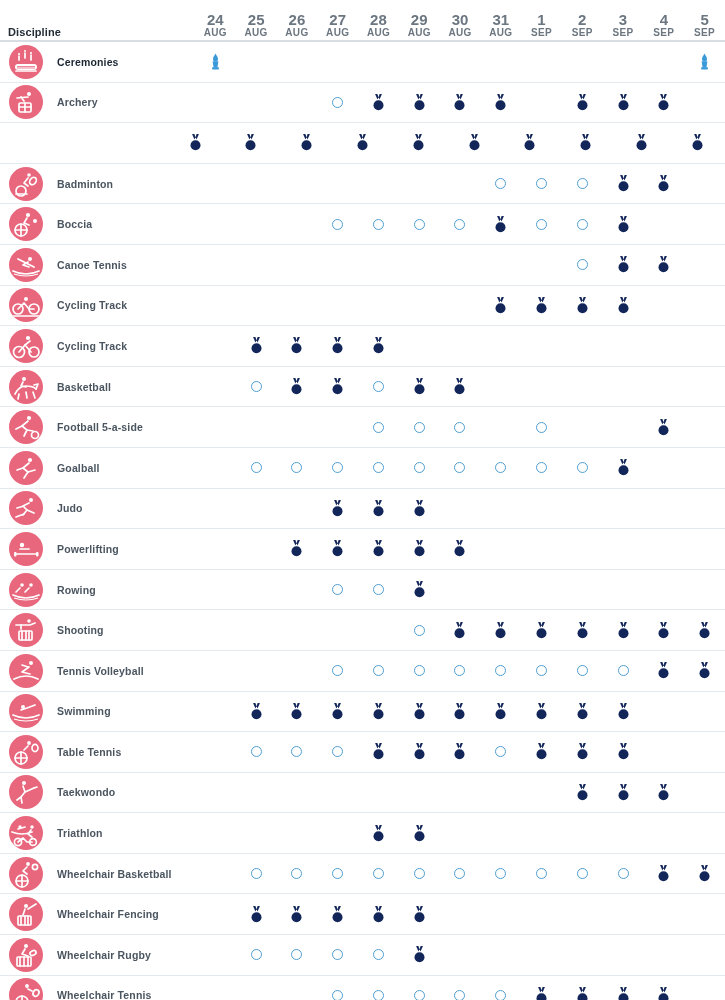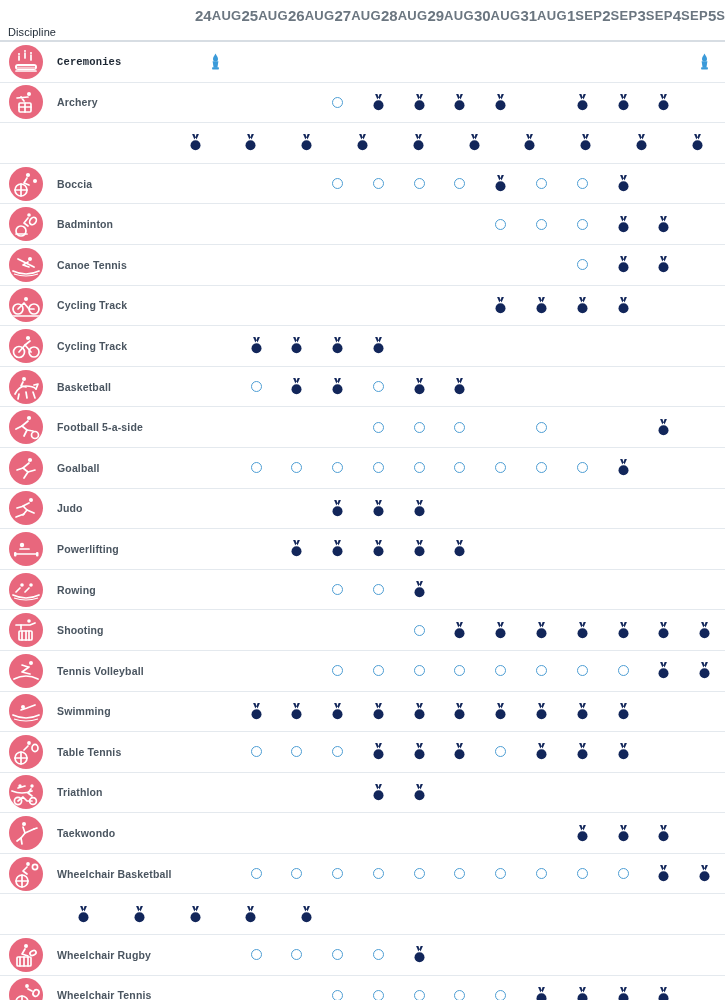--- a/index.html
+++ b/index.html
@@ -15,61 +15,61 @@
   
   .head-row{
     position:relative;
     height:40px;
     border-bottom:2px solid #d7dde3;
   }
   .head-label{
     position:absolute;
     left:8px;bottom:2px;
     font-size:11px;
-    font-weight:normal;
+    font-weight:bold;
     color:#222d38;
     letter-spacing:.1px;
   }
   .date-cells{
     position:absolute;
     left:195px;right:0;top:0;bottom:0;
     display:flex;
   }
   .date-cell{
     flex:1 1 0;
     display:flex;
-    flex-direction:row;
+    flex-direction:column;
     align-items:center;
     justify-content:flex-end;
-    padding-bottom:10px;
+    padding-bottom:2px;
   }
   .d-num{
     font-size:15px;
     font-weight:bold;
     color:#6b7680;
     line-height:15px;
   }
   .d-mon{
-    font-size:13px;
+    font-size:10px;
     font-weight:bold;
     color:#6b7680;
     line-height:11px;
     letter-spacing:.3px;
     text-align:right;
   }
 
   
   .row{
     position:relative;
     height:39.6px;
     border-bottom:1px solid #e4e9ee;
     display:flex;
     align-items:center;
   }
-  .row.first{border-top:none;font-family:Liberation Mono, monospace;}
+  .row.first{border-top:none;}
 
   .disc-cell{
     width:195px;
     flex:0 0 195px;
     display:flex;
     align-items:center;
     height:100%;
     box-sizing:border-box;
   }
   .pict{
@@ -414,20 +414,71 @@
                 <circle cx="6.5" cy="11.2" r="5" fill="#12265a"></circle>
               </svg>
             </span>
           </div>
         </div>
       </div>
       <div class="row">
         <div class="disc-cell">
           <div class="pict">
             <svg viewBox="0 0 34 34" width="34" height="34" xmlns="http://www.w3.org/2000/svg">
+              <circle cx="20" cy="8" r="1.8" fill="#ffffff"></circle>
+              <path d="M19 11l-4 5 4 3" fill="none" stroke="#ffffff" stroke-width="1.7" stroke-linecap="round" stroke-linejoin="round"></path>
+              <ellipse cx="24" cy="14" rx="3" ry="4" transform="rotate(35 24 14)" fill="none" stroke="#ffffff" stroke-width="1.7" stroke-linecap="round" stroke-linejoin="round"></ellipse>
+              <circle cx="12" cy="24" r="5" fill="none" stroke="#ffffff" stroke-width="1.7" stroke-linecap="round" stroke-linejoin="round"></circle>
+              <path d="M7 27h11" fill="none" stroke="#ffffff" stroke-width="1.7" stroke-linecap="round" stroke-linejoin="round"></path>
+            </svg>
+          </div>
+          <div class="disc-name">Badminton</div>
+        </div>
+        <div class="cells">
+          <div class="cell"></div>
+          <div class="cell"></div>
+          <div class="cell"></div>
+          <div class="cell"></div>
+          <div class="cell"></div>
+          <div class="cell"></div>
+          <div class="cell"></div>
+          <div class="cell">
+            <span class="m-session"></span>
+          </div>
+          <div class="cell">
+            <span class="m-session"></span>
+          </div>
+          <div class="cell">
+            <span class="m-session"></span>
+          </div>
+          <div class="cell">
+            <span>
+              <svg class="m-medal" viewBox="0 0 13 17" xmlns="http://www.w3.org/2000/svg">
+                <path d="M3.1 0h2.3l1.1 3.2L5.4 5.4 3.1 0z" fill="#12265a"></path>
+                <path d="M9.9 0H7.6L6.5 3.2l1.1 2.2L9.9 0z" fill="#12265a"></path>
+                <circle cx="6.5" cy="11.2" r="5" fill="#12265a"></circle>
+              </svg>
+            </span>
+          </div>
+          <div class="cell">
+            <span>
+              <svg class="m-medal" viewBox="0 0 13 17" xmlns="http://www.w3.org/2000/svg">
+                <path d="M3.1 0h2.3l1.1 3.2L5.4 5.4 3.1 0z" fill="#12265a"></path>
+                <path d="M9.9 0H7.6L6.5 3.2l1.1 2.2L9.9 0z" fill="#12265a"></path>
+                <circle cx="6.5" cy="11.2" r="5" fill="#12265a"></circle>
+              </svg>
+            </span>
+          </div>
+          <div class="cell"></div>
+        </div>
+      </div>
+      <div class="row">
+        <div class="disc-cell">
+          <div class="pict">
+            <svg viewBox="0 0 34 34" width="34" height="34" xmlns="http://www.w3.org/2000/svg">
               <circle cx="19" cy="8" r="2.1" fill="#ffffff"></circle>
               <path d="M18 11l-3 5 5 2" fill="none" stroke="#ffffff" stroke-width="1.7" stroke-linecap="round" stroke-linejoin="round"></path>
               <circle cx="12" cy="23" r="6" fill="none" stroke="#ffffff" stroke-width="1.7" stroke-linecap="round" stroke-linejoin="round"></circle>
               <path d="M12 17v12M6 23h12" fill="none" stroke="#ffffff" stroke-width="1.7" stroke-linecap="round" stroke-linejoin="round"></path>
               <circle cx="26" cy="14" r="2" fill="#ffffff"></circle>
             </svg>
           </div>
           <div class="disc-name">Boccia</div>
         </div>
         <div class="cells">
@@ -471,71 +522,20 @@
             </span>
           </div>
           <div class="cell"></div>
           <div class="cell"></div>
         </div>
       </div>
       <div class="row">
         <div class="disc-cell">
           <div class="pict">
             <svg viewBox="0 0 34 34" width="34" height="34" xmlns="http://www.w3.org/2000/svg">
-              <circle cx="20" cy="8" r="1.8" fill="#ffffff"></circle>
-              <path d="M19 11l-4 5 4 3" fill="none" stroke="#ffffff" stroke-width="1.7" stroke-linecap="round" stroke-linejoin="round"></path>
-              <ellipse cx="24" cy="14" rx="3" ry="4" transform="rotate(35 24 14)" fill="none" stroke="#ffffff" stroke-width="1.7" stroke-linecap="round" stroke-linejoin="round"></ellipse>
-              <circle cx="12" cy="24" r="5" fill="none" stroke="#ffffff" stroke-width="1.7" stroke-linecap="round" stroke-linejoin="round"></circle>
-              <path d="M7 27h11" fill="none" stroke="#ffffff" stroke-width="1.7" stroke-linecap="round" stroke-linejoin="round"></path>
-            </svg>
-          </div>
-          <div class="disc-name">Badminton</div>
-        </div>
-        <div class="cells">
-          <div class="cell"></div>
-          <div class="cell"></div>
-          <div class="cell"></div>
-          <div class="cell"></div>
-          <div class="cell"></div>
-          <div class="cell"></div>
-          <div class="cell"></div>
-          <div class="cell">
-            <span class="m-session"></span>
-          </div>
-          <div class="cell">
-            <span class="m-session"></span>
-          </div>
-          <div class="cell">
-            <span class="m-session"></span>
-          </div>
-          <div class="cell">
-            <span>
-              <svg class="m-medal" viewBox="0 0 13 17" xmlns="http://www.w3.org/2000/svg">
-                <path d="M3.1 0h2.3l1.1 3.2L5.4 5.4 3.1 0z" fill="#12265a"></path>
-                <path d="M9.9 0H7.6L6.5 3.2l1.1 2.2L9.9 0z" fill="#12265a"></path>
-                <circle cx="6.5" cy="11.2" r="5" fill="#12265a"></circle>
-              </svg>
-            </span>
-          </div>
-          <div class="cell">
-            <span>
-              <svg class="m-medal" viewBox="0 0 13 17" xmlns="http://www.w3.org/2000/svg">
-                <path d="M3.1 0h2.3l1.1 3.2L5.4 5.4 3.1 0z" fill="#12265a"></path>
-                <path d="M9.9 0H7.6L6.5 3.2l1.1 2.2L9.9 0z" fill="#12265a"></path>
-                <circle cx="6.5" cy="11.2" r="5" fill="#12265a"></circle>
-              </svg>
-            </span>
-          </div>
-          <div class="cell"></div>
-        </div>
-      </div>
-      <div class="row">
-        <div class="disc-cell">
-          <div class="pict">
-            <svg viewBox="0 0 34 34" width="34" height="34" xmlns="http://www.w3.org/2000/svg">
               <circle cx="21" cy="11" r="2" fill="#ffffff"></circle>
               <path d="M19 14l-5 3 6 2" fill="none" stroke="#ffffff" stroke-width="1.7" stroke-linecap="round" stroke-linejoin="round"></path>
               <path d="M9 11l16 8" fill="none" stroke="#ffffff" stroke-width="1.7" stroke-linecap="round" stroke-linejoin="round"></path>
               <path d="M4 23q13 6 26 0" fill="none" stroke="#ffffff" stroke-width="1.7" stroke-linecap="round" stroke-linejoin="round"></path>
               <path d="M5 26q12 4 24 0" fill="none" stroke="#ffffff" stroke-width="1.1"></path>
             </svg>
           </div>
           <div class="disc-name">Canoe Tennis</div>
         </div>
         <div class="cells">
@@ -1349,20 +1349,73 @@
           <div class="cell">
             <span>
               <svg class="m-medal" viewBox="0 0 13 17" xmlns="http://www.w3.org/2000/svg">
                 <path d="M3.1 0h2.3l1.1 3.2L5.4 5.4 3.1 0z" fill="#12265a"></path>
                 <path d="M9.9 0H7.6L6.5 3.2l1.1 2.2L9.9 0z" fill="#12265a"></path>
                 <circle cx="6.5" cy="11.2" r="5" fill="#12265a"></circle>
               </svg>
             </span>
           </div>
           <div class="cell"></div>
+          <div class="cell"></div>
+        </div>
+      </div>
+      <div class="row">
+        <div class="disc-cell">
+          <div class="pict">
+            <svg viewBox="0 0 34 34" width="34" height="34" xmlns="http://www.w3.org/2000/svg">
+              <circle cx="15" cy="8" r="2" fill="#ffffff"></circle>
+              <path d="M14 11l2 6-4 5 1 6" fill="none" stroke="#ffffff" stroke-width="1.7" stroke-linecap="round" stroke-linejoin="round"></path>
+              <path d="M16 17l9-4" fill="none" stroke="#ffffff" stroke-width="1.7" stroke-linecap="round" stroke-linejoin="round"></path>
+              <path d="M25 13l3-1" fill="none" stroke="#ffffff" stroke-width="1.7" stroke-linecap="round" stroke-linejoin="round"></path>
+              <path d="M12 22l-4 3" fill="none" stroke="#ffffff" stroke-width="1.7" stroke-linecap="round" stroke-linejoin="round"></path>
+            </svg>
+          </div>
+          <div class="disc-name">Taekwondo</div>
+        </div>
+        <div class="cells">
+          <div class="cell"></div>
+          <div class="cell"></div>
+          <div class="cell"></div>
+          <div class="cell"></div>
+          <div class="cell"></div>
+          <div class="cell"></div>
+          <div class="cell"></div>
+          <div class="cell"></div>
+          <div class="cell"></div>
+          <div class="cell">
+            <span>
+              <svg class="m-medal" viewBox="0 0 13 17" xmlns="http://www.w3.org/2000/svg">
+                <path d="M3.1 0h2.3l1.1 3.2L5.4 5.4 3.1 0z" fill="#12265a"></path>
+                <path d="M9.9 0H7.6L6.5 3.2l1.1 2.2L9.9 0z" fill="#12265a"></path>
+                <circle cx="6.5" cy="11.2" r="5" fill="#12265a"></circle>
+              </svg>
+            </span>
+          </div>
+          <div class="cell">
+            <span>
+              <svg class="m-medal" viewBox="0 0 13 17" xmlns="http://www.w3.org/2000/svg">
+                <path d="M3.1 0h2.3l1.1 3.2L5.4 5.4 3.1 0z" fill="#12265a"></path>
+                <path d="M9.9 0H7.6L6.5 3.2l1.1 2.2L9.9 0z" fill="#12265a"></path>
+                <circle cx="6.5" cy="11.2" r="5" fill="#12265a"></circle>
+              </svg>
+            </span>
+          </div>
+          <div class="cell">
+            <span>
+              <svg class="m-medal" viewBox="0 0 13 17" xmlns="http://www.w3.org/2000/svg">
+                <path d="M3.1 0h2.3l1.1 3.2L5.4 5.4 3.1 0z" fill="#12265a"></path>
+                <path d="M9.9 0H7.6L6.5 3.2l1.1 2.2L9.9 0z" fill="#12265a"></path>
+                <circle cx="6.5" cy="11.2" r="5" fill="#12265a"></circle>
+              </svg>
+            </span>
+          </div>
           <div class="cell"></div>
         </div>
       </div>
       <div class="row">
         <div class="disc-cell">
           <div class="pict">
             <svg viewBox="0 0 34 34" width="34" height="34" xmlns="http://www.w3.org/2000/svg">
               <circle cx="11" cy="11" r="1.7" fill="#ffffff"></circle>
               <path d="M9 13l7-2" fill="none" stroke="#ffffff" stroke-width="1.7" stroke-linecap="round" stroke-linejoin="round"></path>
               <path d="M3 16q10 4 20 0" fill="none" stroke="#ffffff" stroke-width="1.7" stroke-linecap="round" stroke-linejoin="round"></path>
@@ -1404,73 +1457,20 @@
           <div class="cell"></div>
           <div class="cell"></div>
           <div class="cell"></div>
           <div class="cell"></div>
         </div>
       </div>
       <div class="row">
         <div class="disc-cell">
           <div class="pict">
             <svg viewBox="0 0 34 34" width="34" height="34" xmlns="http://www.w3.org/2000/svg">
-              <circle cx="15" cy="8" r="2" fill="#ffffff"></circle>
-              <path d="M14 11l2 6-4 5 1 6" fill="none" stroke="#ffffff" stroke-width="1.7" stroke-linecap="round" stroke-linejoin="round"></path>
-              <path d="M16 17l9-4" fill="none" stroke="#ffffff" stroke-width="1.7" stroke-linecap="round" stroke-linejoin="round"></path>
-              <path d="M25 13l3-1" fill="none" stroke="#ffffff" stroke-width="1.7" stroke-linecap="round" stroke-linejoin="round"></path>
-              <path d="M12 22l-4 3" fill="none" stroke="#ffffff" stroke-width="1.7" stroke-linecap="round" stroke-linejoin="round"></path>
-            </svg>
-          </div>
-          <div class="disc-name">Taekwondo</div>
-        </div>
-        <div class="cells">
-          <div class="cell"></div>
-          <div class="cell"></div>
-          <div class="cell"></div>
-          <div class="cell"></div>
-          <div class="cell"></div>
-          <div class="cell"></div>
-          <div class="cell"></div>
-          <div class="cell"></div>
-          <div class="cell"></div>
-          <div class="cell">
-            <span>
-              <svg class="m-medal" viewBox="0 0 13 17" xmlns="http://www.w3.org/2000/svg">
-                <path d="M3.1 0h2.3l1.1 3.2L5.4 5.4 3.1 0z" fill="#12265a"></path>
-                <path d="M9.9 0H7.6L6.5 3.2l1.1 2.2L9.9 0z" fill="#12265a"></path>
-                <circle cx="6.5" cy="11.2" r="5" fill="#12265a"></circle>
-              </svg>
-            </span>
-          </div>
-          <div class="cell">
-            <span>
-              <svg class="m-medal" viewBox="0 0 13 17" xmlns="http://www.w3.org/2000/svg">
-                <path d="M3.1 0h2.3l1.1 3.2L5.4 5.4 3.1 0z" fill="#12265a"></path>
-                <path d="M9.9 0H7.6L6.5 3.2l1.1 2.2L9.9 0z" fill="#12265a"></path>
-                <circle cx="6.5" cy="11.2" r="5" fill="#12265a"></circle>
-              </svg>
-            </span>
-          </div>
-          <div class="cell">
-            <span>
-              <svg class="m-medal" viewBox="0 0 13 17" xmlns="http://www.w3.org/2000/svg">
-                <path d="M3.1 0h2.3l1.1 3.2L5.4 5.4 3.1 0z" fill="#12265a"></path>
-                <path d="M9.9 0H7.6L6.5 3.2l1.1 2.2L9.9 0z" fill="#12265a"></path>
-                <circle cx="6.5" cy="11.2" r="5" fill="#12265a"></circle>
-              </svg>
-            </span>
-          </div>
-          <div class="cell"></div>
-        </div>
-      </div>
-      <div class="row">
-        <div class="disc-cell">
-          <div class="pict">
-            <svg viewBox="0 0 34 34" width="34" height="34" xmlns="http://www.w3.org/2000/svg">
               <circle cx="19" cy="7" r="1.9" fill="#ffffff"></circle>
               <path d="M18 10l-4 4 4 3" fill="none" stroke="#ffffff" stroke-width="1.7" stroke-linecap="round" stroke-linejoin="round"></path>
               <circle cx="26" cy="10" r="2.6" fill="none" stroke="#ffffff" stroke-width="1.7" stroke-linecap="round" stroke-linejoin="round"></circle>
               <circle cx="13" cy="24" r="6" fill="none" stroke="#ffffff" stroke-width="1.7" stroke-linecap="round" stroke-linejoin="round"></circle>
               <path d="M13 18v12M7 24h12" fill="none" stroke="#ffffff" stroke-width="1.7" stroke-linecap="round" stroke-linejoin="round"></path>
             </svg>
           </div>
           <div class="disc-name">Wheelchair Basketball</div>
         </div>
         <div class="cells">
@@ -1519,20 +1519,32 @@
               <svg class="m-medal" viewBox="0 0 13 17" xmlns="http://www.w3.org/2000/svg">
                 <path d="M3.1 0h2.3l1.1 3.2L5.4 5.4 3.1 0z" fill="#12265a"></path>
                 <path d="M9.9 0H7.6L6.5 3.2l1.1 2.2L9.9 0z" fill="#12265a"></path>
                 <circle cx="6.5" cy="11.2" r="5" fill="#12265a"></circle>
               </svg>
             </span>
           </div>
         </div>
       </div>
       <div class="row">
+        <div class="disc-cell">
+          <div class="pict">
+            <svg viewBox="0 0 34 34" width="34" height="34" xmlns="http://www.w3.org/2000/svg">
+              <circle cx="17" cy="9" r="2" fill="#ffffff"></circle>
+              <path d="M19 12l8-5" fill="none" stroke="#ffffff" stroke-width="1.7" stroke-linecap="round" stroke-linejoin="round"></path>
+              <path d="M16 12l-2 6" fill="none" stroke="#ffffff" stroke-width="1.7" stroke-linecap="round" stroke-linejoin="round"></path>
+              <rect x="9" y="19" width="13" height="9" rx="1" fill="none" stroke="#ffffff" stroke-width="1.7" stroke-linecap="round" stroke-linejoin="round"></rect>
+              <path d="M12 19v9M16 19v9M19 19v9" fill="none" stroke="#ffffff" stroke-width="1.7" stroke-linecap="round" stroke-linejoin="round"></path>
+            </svg>
+          </div>
+          <div class="disc-name">Wheelchair Fencing</div>
+        </div>
         <div class="cells">
           <div class="cell"></div>
           <div class="cell">
             <span>
               <svg class="m-medal" viewBox="0 0 13 17" xmlns="http://www.w3.org/2000/svg">
                 <path d="M3.1 0h2.3l1.1 3.2L5.4 5.4 3.1 0z" fill="#12265a"></path>
                 <path d="M9.9 0H7.6L6.5 3.2l1.1 2.2L9.9 0z" fill="#12265a"></path>
                 <circle cx="6.5" cy="11.2" r="5" fill="#12265a"></circle>
               </svg>
             </span>

